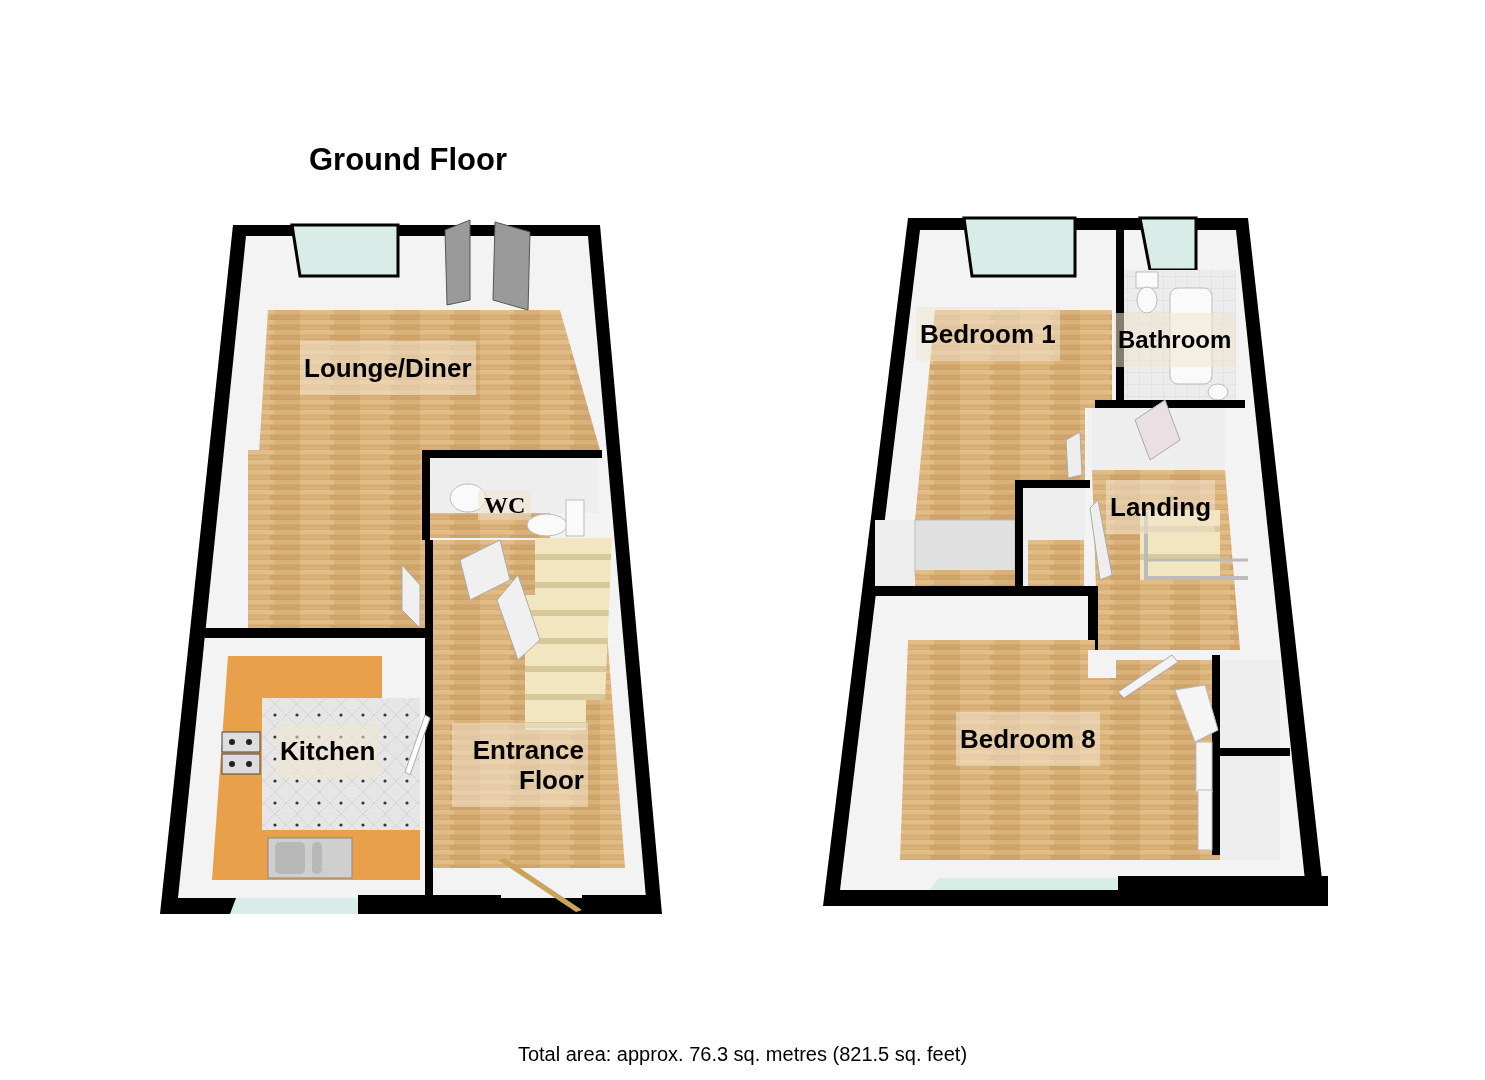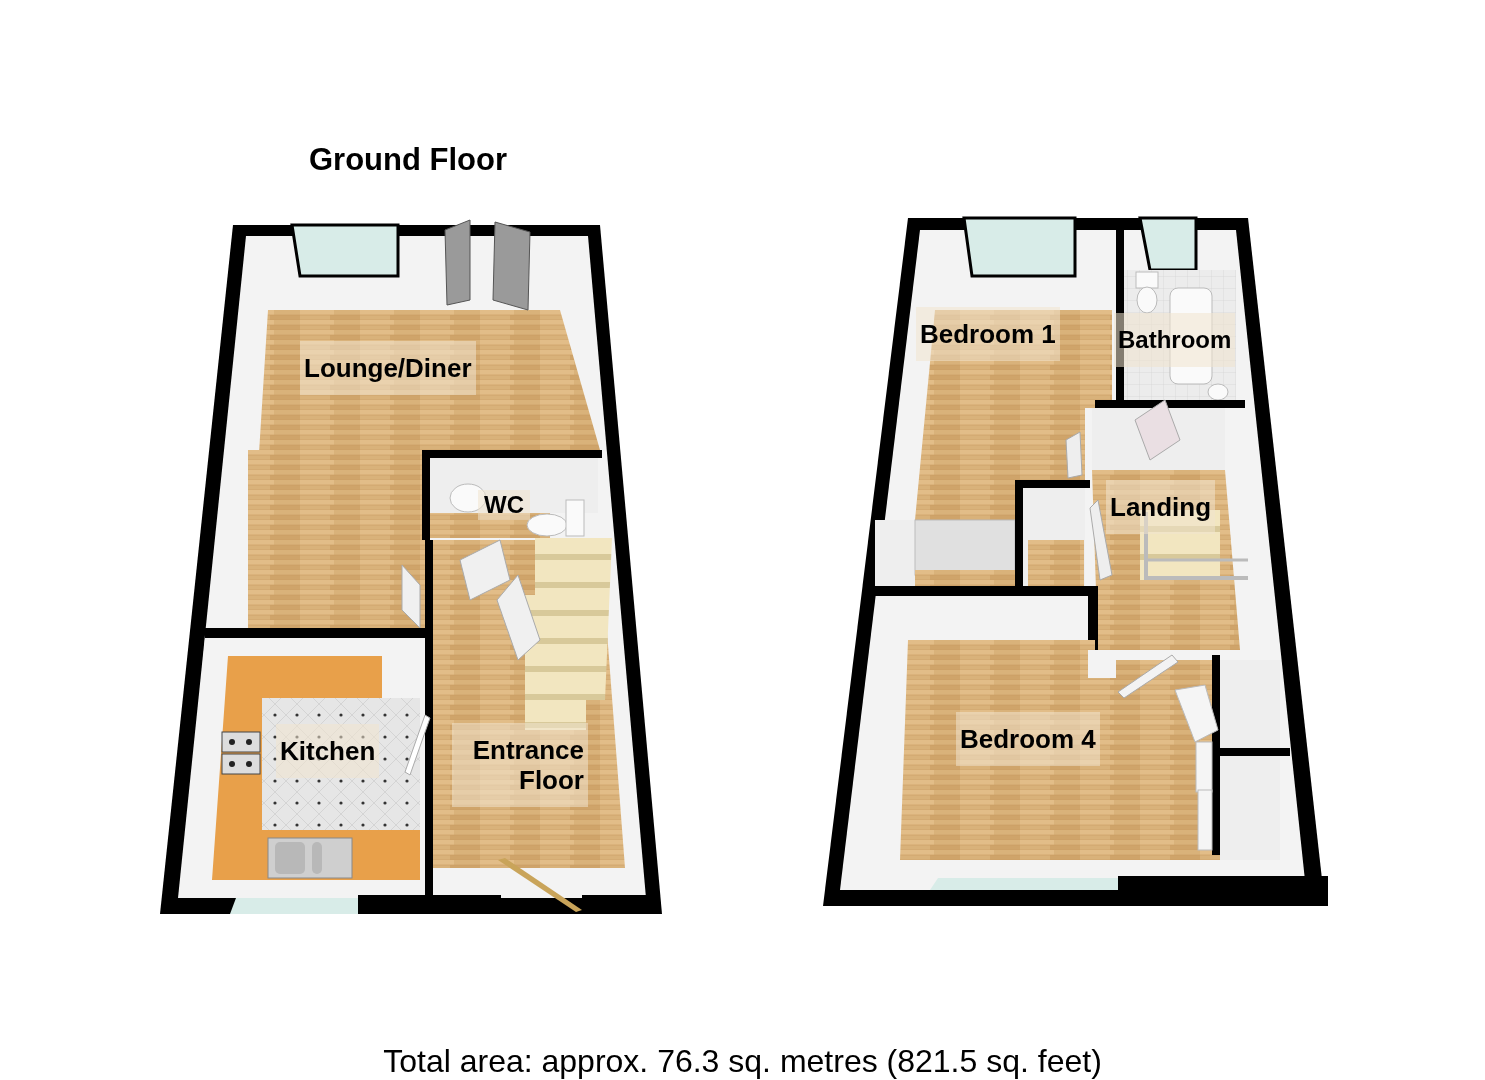--- a/index.html
+++ b/index.html
@@ -1,20 +1,20 @@
 <!DOCTYPE html>
 <html><head>
 <meta charset="utf-8">
 <style>
   html, body { margin:0; padding:0; background:#ffffff; }
   body { width:1485px; height:1080px; position:relative; overflow:hidden; font-family:"Liberation Sans", sans-serif; }
   .floor-title { position:absolute; text-align:center; color:#000; }
   .floor-title .name { font-weight:bold; font-size:31px; line-height:34px; }
   .floor-title .area { font-size:17px; line-height:20px; }
-  .total { position:absolute; left:0; width:1485px; top:1043px; text-align:center; font-size:32px; color:#000; }
+  .total { position:absolute; left:0; width:1485px; top:1043px; text-align:center; font-size:20px; color:#000; }
   svg { position:absolute; left:0; top:0; }
   .label { position:absolute; font-weight:bold; font-size:26px; color:#000; background:rgba(240,228,205,0.55); padding:12px 4px; line-height:30px; white-space:nowrap; }
   .label.small { font-size:24px; }
   .label.center { text-align:right; }
 </style>
 </head>
 <body>
 
 <svg width="1485" height="1080" viewBox="0 0 1485 1080">
   <defs>
@@ -155,25 +155,25 @@
   </g>
 </svg>
 
 <div class="floor-title" style="left:208px; top:143px; width:400px;">
   <div class="name">Ground Floor</div>
 </div>
 <div class="floor-title" style="left:870px; top:153px; width:400px;">
 </div>
 
 <div class="label" style="left:292px; top:341px;margin-left:8px;">Lounge/Diner</div>
-<div class="label small" style="left:478px; top:490px; padding:0 6px;">WC</div>
+<div class="label small" style="left:478px; top:490px; padding:0 6px;font-family:Liberation Serif, serif;">WC</div>
 <div class="label" style="left:276px; top:724px;">Kitchen</div>
 <div class="label center" style="left:452px; top:723px; width:128px;">
   <div>Entrance</div>
   <div>Floor</div>
 </div>
 
 <div class="label" style="left:916px; top:307px;">Bedroom 1</div>
 <div class="label small" style="left:1114px; top:313px;text-align:center;">Bathroom</div>
 <div class="label" style="left:1106px; top:480px;">Landing</div>
-<div class="label" style="left:956px; top:712px;">Bedroom 4</div>
+<div class="label" style="left:956px; top:712px;">Bedroom 8</div>
 
 <div class="total">Total area: approx. 76.3 sq. metres (821.5 sq. feet)</div>
 
 </body></html>

